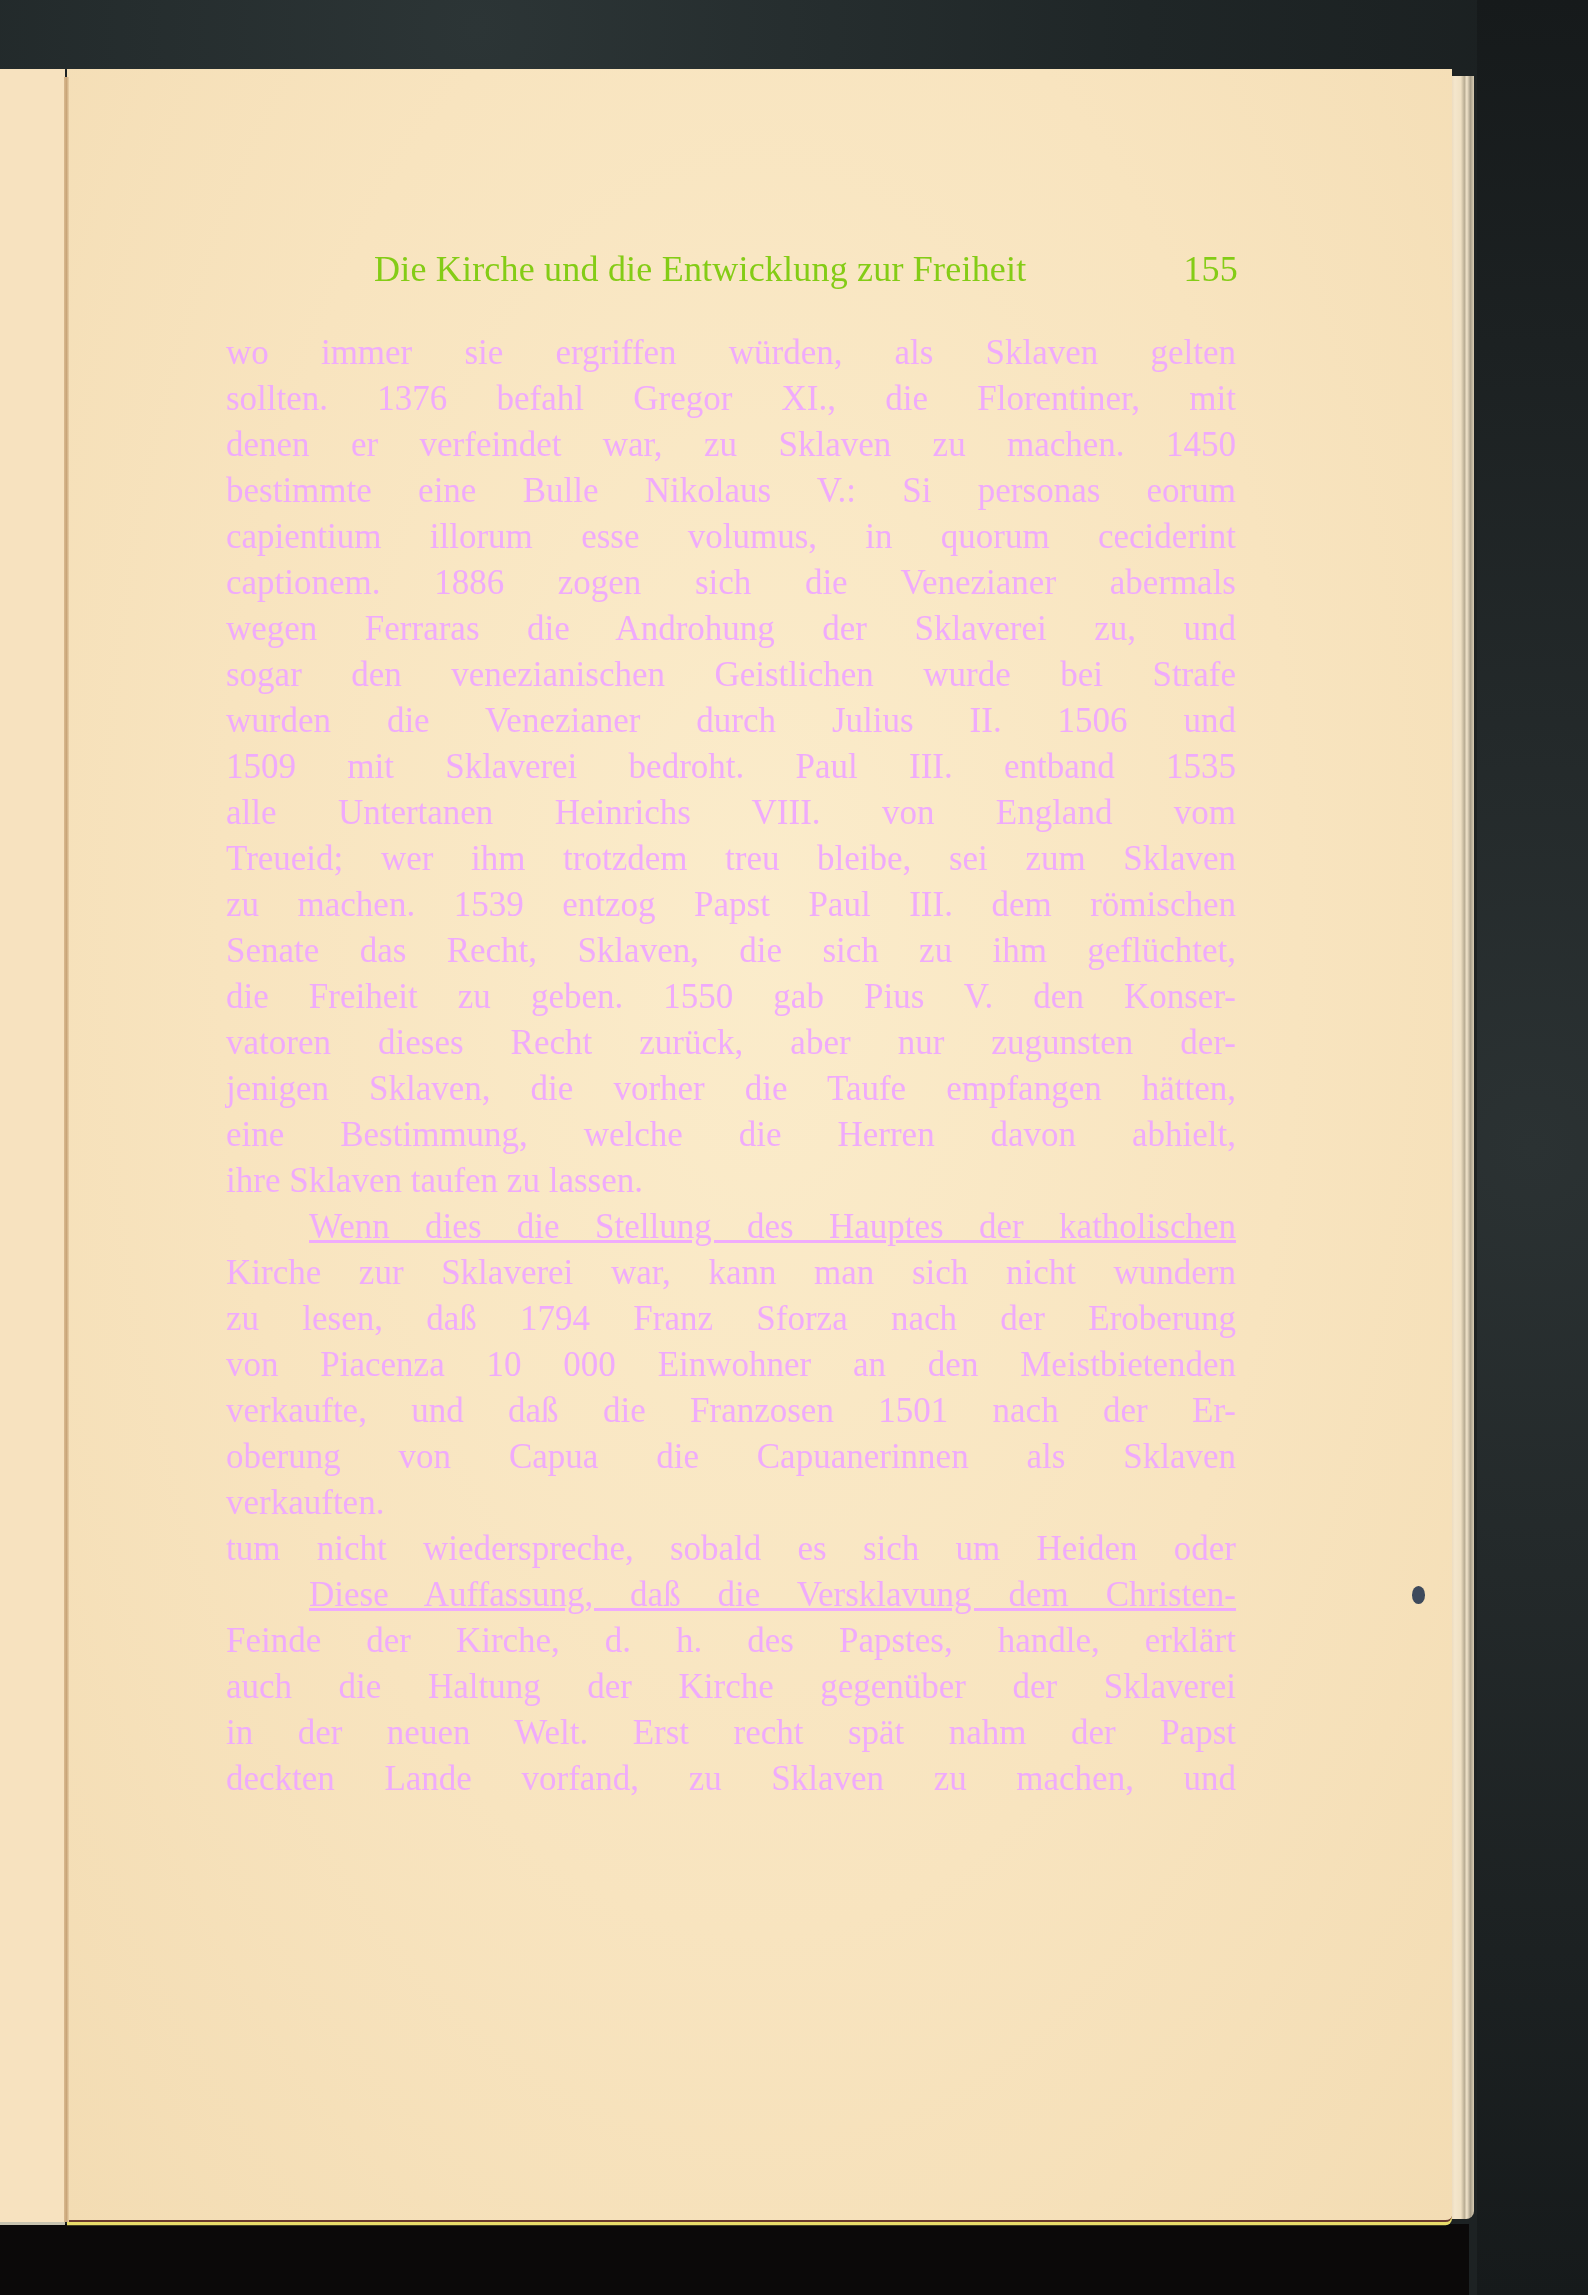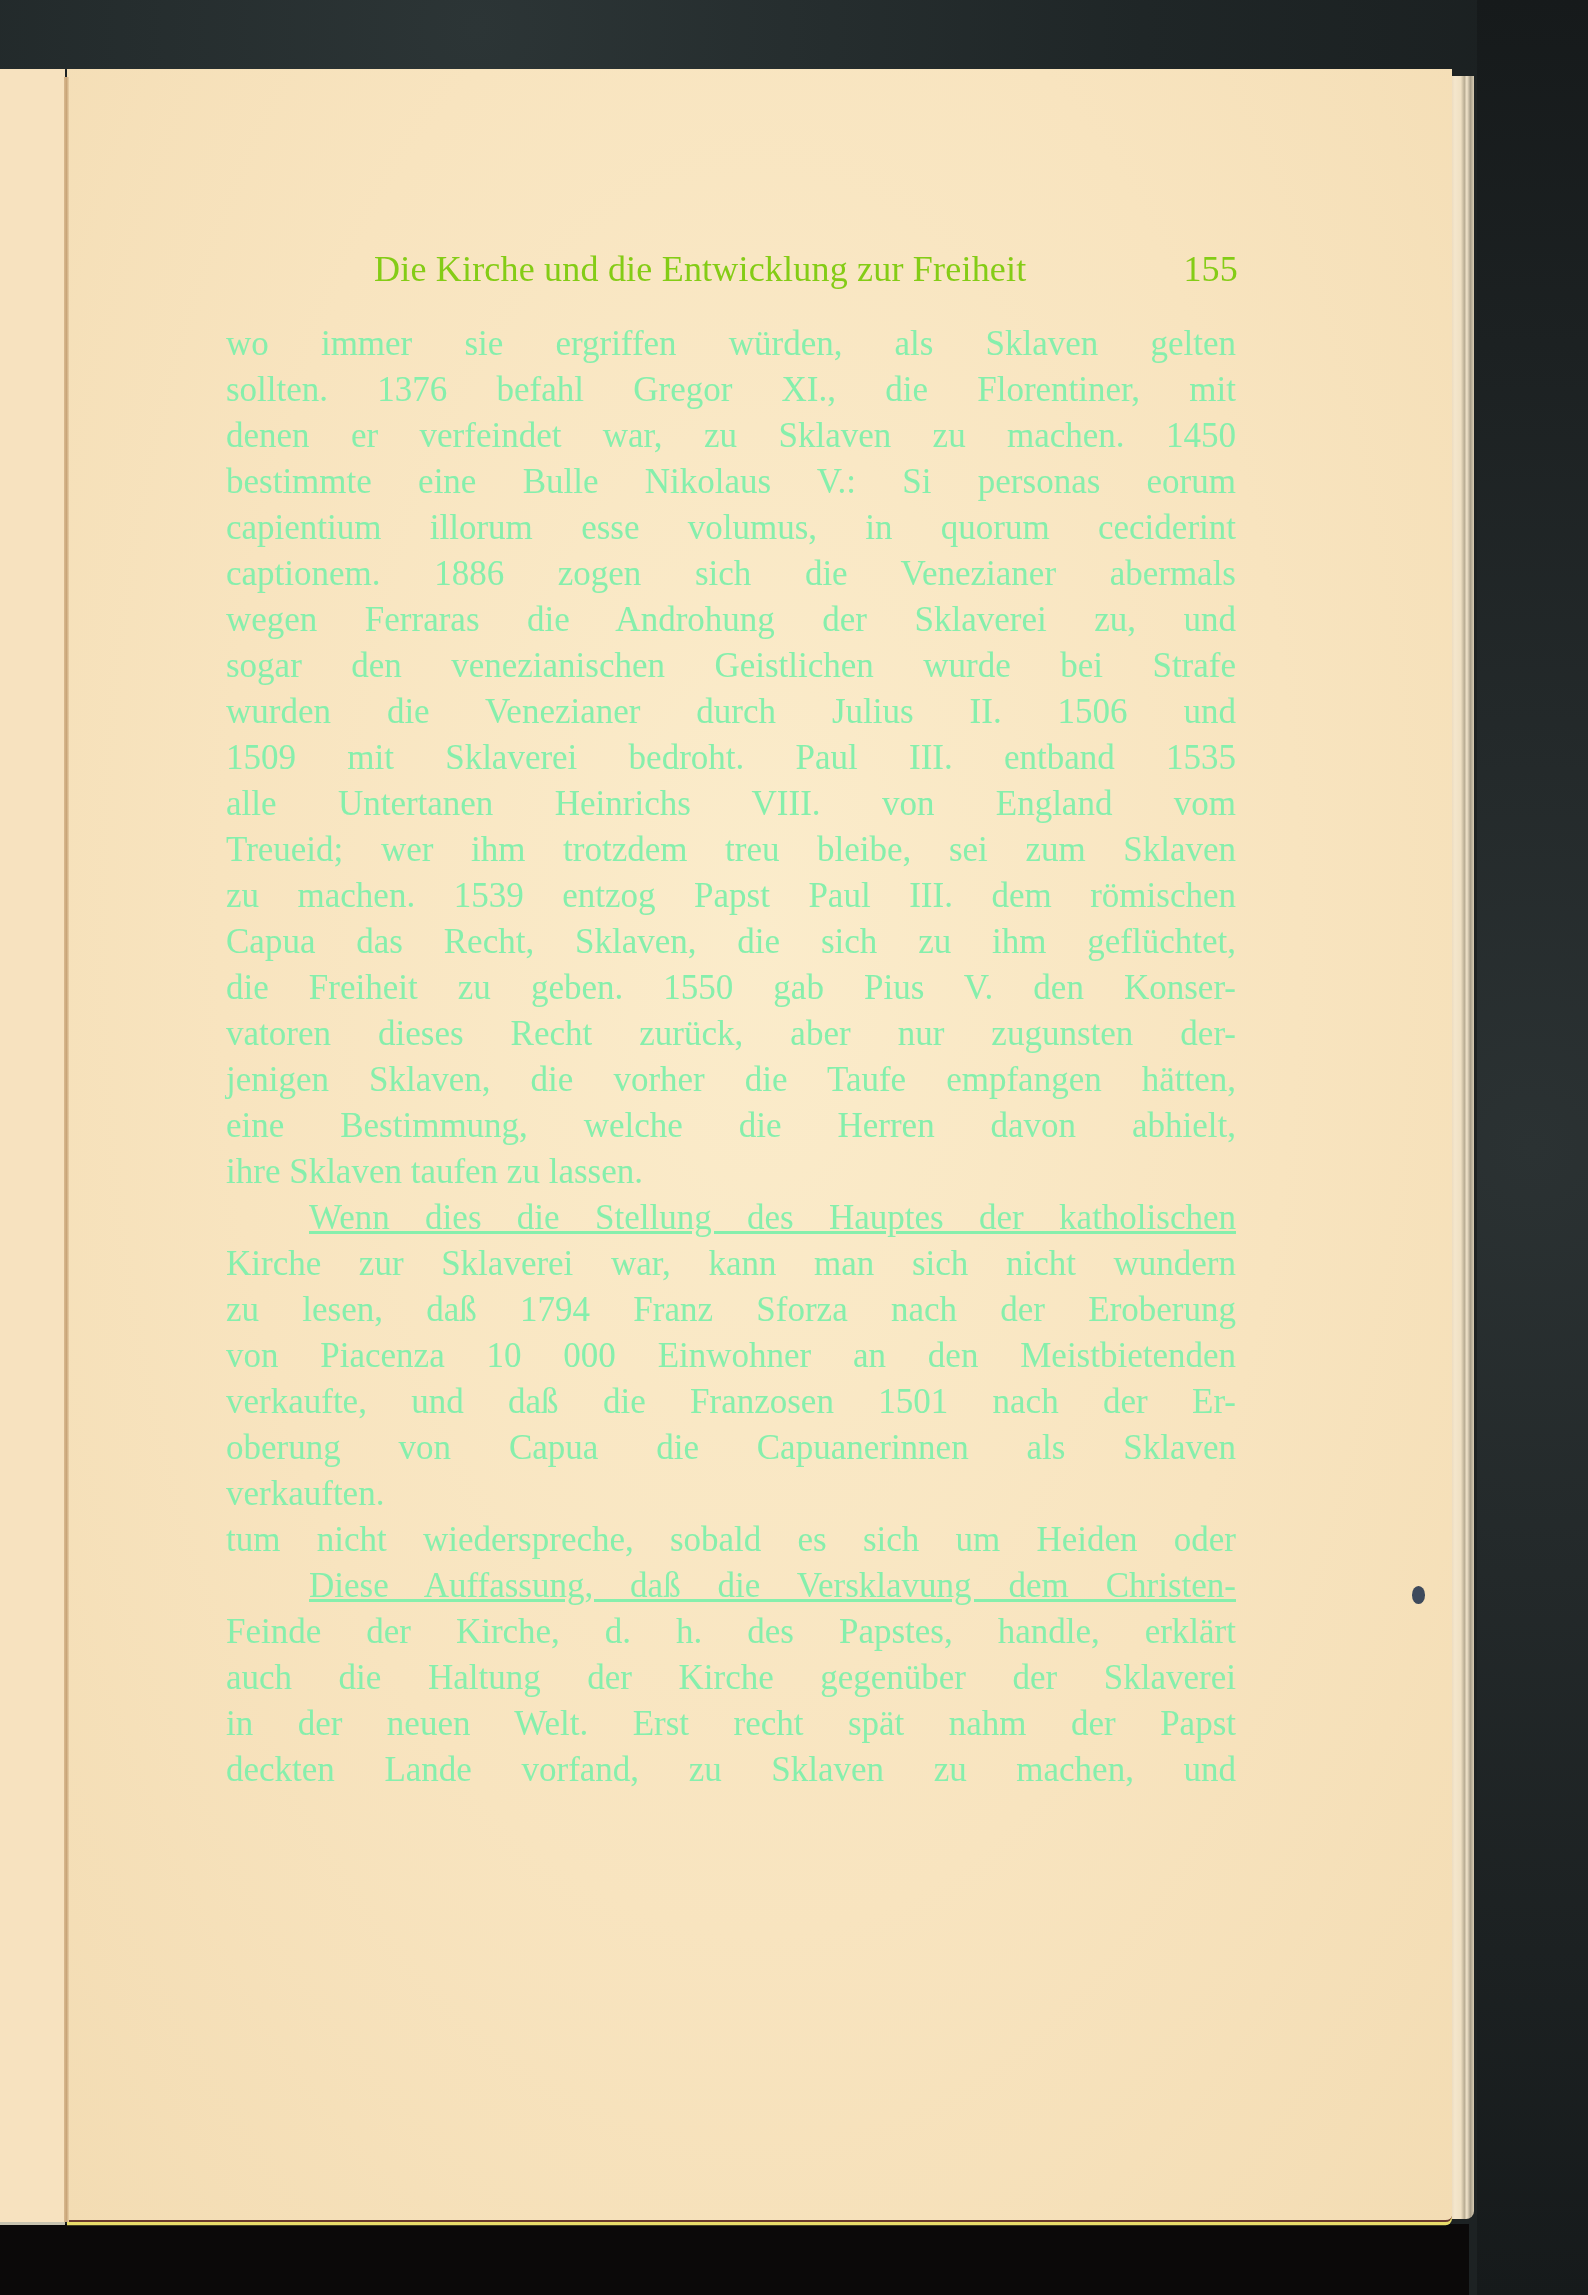--- a/index.html
+++ b/index.html
@@ -43,22 +43,22 @@
       box-shadow: 0 3.2px 0 #e8dc6a;
       border-radius: 0 0 6.4px 0;
     }
     .running-head {
       position: absolute; left: 307px; top: 248px; width: 931px; height: 40px;
       font-size: 36px; color: #84cc16; letter-spacing: 0.2px;
     }
     .running-head .title { position: absolute; left: 67px; top: 0; white-space: nowrap; }
     .running-head .pageno { position: absolute; right: 0; top: 0; }
     .body-text {
-      position: absolute; left: 226px; top: 321px; width: 1010px;
-      font-size: 35px; line-height: 46px; color: #86efac;
+      position: absolute; left: 226px; top: 330px; width: 1010px;
+      font-size: 35px; line-height: 46px; color: #f0abfc;
     }
     .line {
       display: block; height: 46px; white-space: nowrap;
       text-align: justify; text-align-last: justify;
       overflow: visible;
     }
     .line.last { text-align-last: left; }
     .line.indent { padding-left: 83px; text-decoration: underline; }
     .speck {
       position: absolute; width: 12.7px; height: 17.5px; border-radius: 50%;
@@ -90,21 +90,21 @@
       <span class="line">bestimmte eine Bulle Nikolaus V.: Si personas eorum</span>
       <span class="line">capientium illorum esse volumus, in quorum ceciderint</span>
       <span class="line">captionem. 1886 zogen sich die Venezianer abermals</span>
       <span class="line">wegen Ferraras die Androhung der Sklaverei zu, und</span>
       <span class="line">sogar den venezianischen Geistlichen wurde bei Strafe</span>
       <span class="line">wurden die Venezianer durch Julius II. 1506 und</span>
       <span class="line">1509 mit Sklaverei bedroht. Paul III. entband 1535</span>
       <span class="line">alle Untertanen Heinrichs VIII. von England vom</span>
       <span class="line">Treueid; wer ihm trotzdem treu bleibe, sei zum Sklaven</span>
       <span class="line">zu machen. 1539 entzog Papst Paul III. dem römischen</span>
-      <span class="line">Capua das Recht, Sklaven, die sich zu ihm geflüchtet,</span>
+      <span class="line">Senate das Recht, Sklaven, die sich zu ihm geflüchtet,</span>
       <span class="line">die Freiheit zu geben. 1550 gab Pius V. den Konser-</span>
       <span class="line">vatoren dieses Recht zurück, aber nur zugunsten der-</span>
       <span class="line">jenigen Sklaven, die vorher die Taufe empfangen hätten,</span>
       <span class="line">eine Bestimmung, welche die Herren davon abhielt,</span>
       <span class="line last">ihre Sklaven taufen zu lassen.</span>
     </div>
     <div>
       <span class="line indent">Wenn dies die Stellung des Hauptes der katholischen</span>
       <span class="line">Kirche zur Sklaverei war, kann man sich nicht wundern</span>
       <span class="line">zu lesen, daß 1794 Franz Sforza nach der Eroberung</span>

